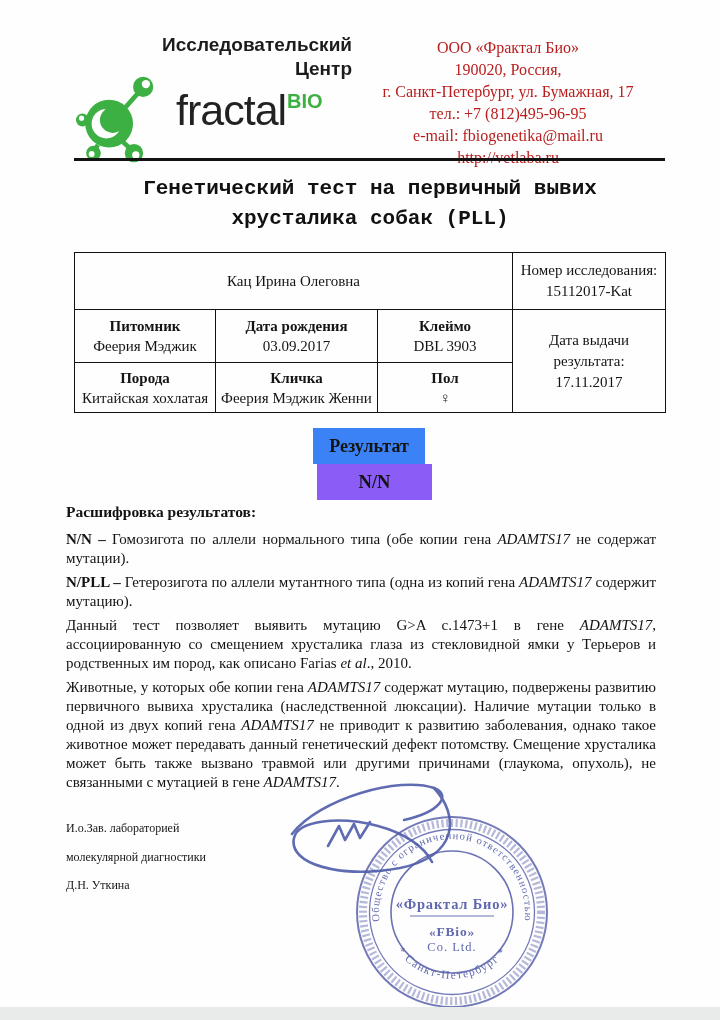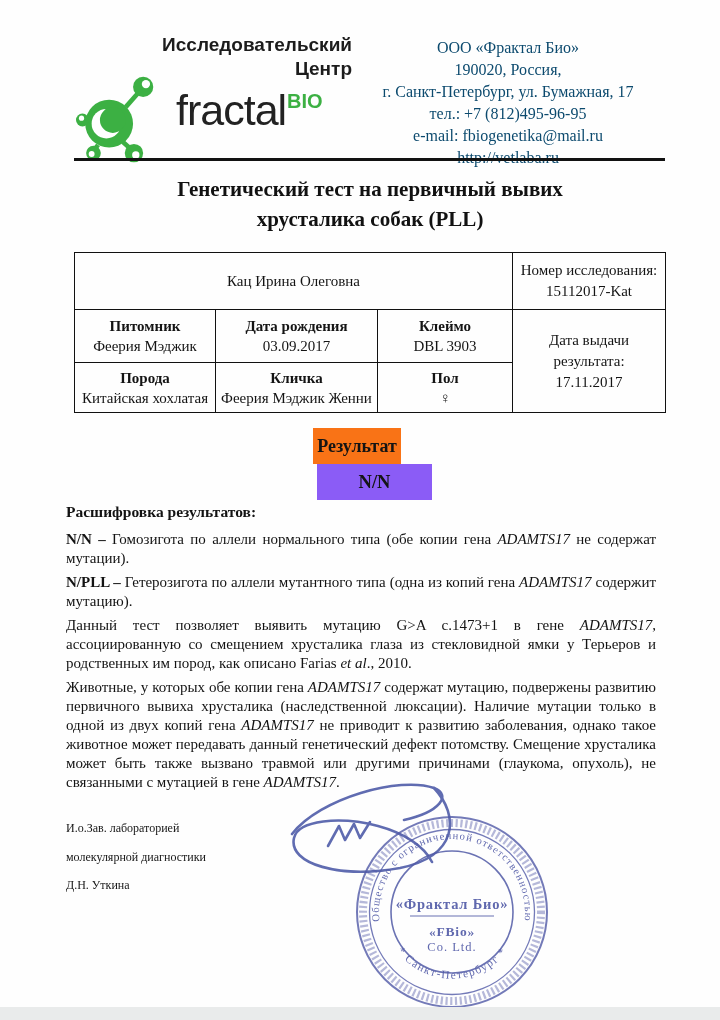--- a/index.html
+++ b/index.html
@@ -21,49 +21,49 @@
     position:absolute;left:100px;top:20px;
     font-family:"Liberation Sans", sans-serif;font-size:43px;font-weight:500;
     letter-spacing:-1px;color:#222222;white-space:nowrap;
   }
   .logo-sup{
     font-size:20px;font-weight:700;color:#3cb043;
     position:relative;top:-17px;margin-left:1px;letter-spacing:0;
   }
   .contacts{
     position:absolute;left:352px;top:37px;width:312px;text-align:center;
-    font-size:16px;line-height:22px;color:#0c4a6e;
+    font-size:16px;line-height:22px;color:#b91c1c;
   }
   .rule{position:absolute;left:74px;top:158px;width:591px;height:3px;background:#121212;}
 
   
   .doc-title{
     position:absolute;left:75px;top:174px;width:590px;text-align:center;
-    font-size:21px;font-weight:700;line-height:30px;color:#111111;
+    font-size:21px;font-weight:700;line-height:30px;color:#111111;font-family:Liberation Mono, monospace;
   }
 
   
   table.info-table{
     position:absolute;left:74px;top:252px;width:591px;
     border-collapse:collapse;table-layout:fixed;
   }
   table.info-table td{
     border:1.8px solid #111111;text-align:center;vertical-align:middle;
     padding:2px 3px;font-size:15px;line-height:20px;
   }
   tr.r1{height:57px;border-radius:7px;} tr.r2{height:53px;} tr.r3{height:50px;}
   .cell-label{font-weight:700;}
   .cell-val{font-weight:400;}
   .num-cell div{line-height:21px;}
   .issue-cell div{line-height:21px;}
 
   
   .result-label{
-    position:absolute;left:313px;top:428px;width:88px;height:36px;
-    background:#f97316;display:flex;align-items:center;justify-content:center;
+    position:absolute;left:313px;top:428px;width:112px;height:36px;
+    background:#3b82f6;display:flex;align-items:center;justify-content:center;
     font-size:18px;font-weight:700;
   }
   .result-value{
     position:absolute;left:317px;top:464px;width:115px;height:36px;
     background:#8b5cf6;display:flex;align-items:center;justify-content:center;
     font-size:18.5px;font-weight:700;
   }
 
   
   .body-text{

